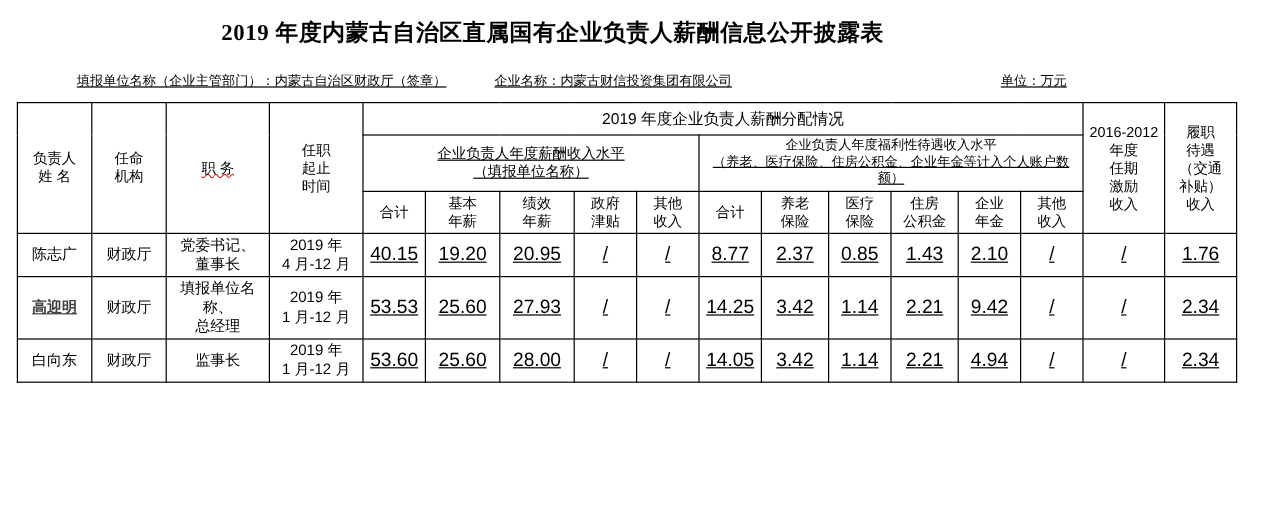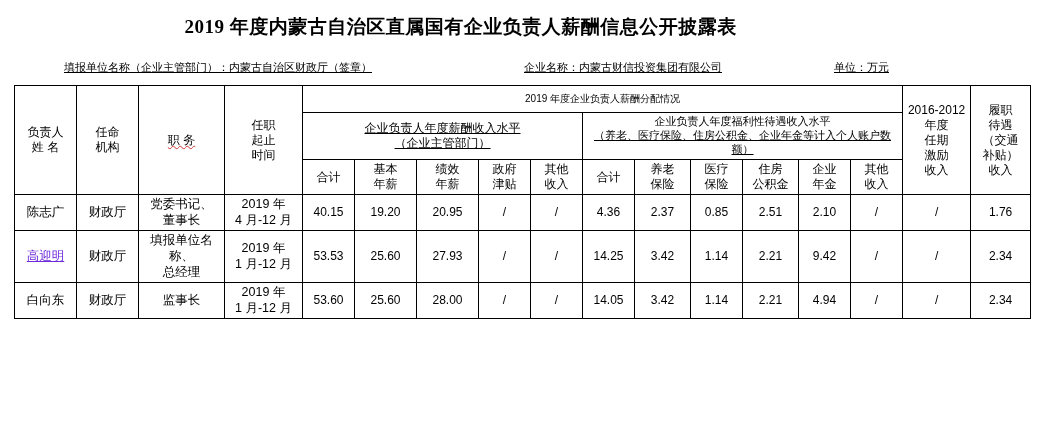--- a/index.html
+++ b/index.html
@@ -35,21 +35,20 @@
     margin: 20px 14px 10px 14px;
     padding: 0 6px;
     text-decoration: underline;
   }
   .meta-left {
     flex: 0 0 auto;
     padding-left: 44px;
   }
   .meta-center {
     flex: 1 1 auto;
-    text-align: center;
     padding-left: 40px;
   }
   .meta-right {
     flex: 0 0 auto;
     padding-right: 12px;
     text-align: center;
   }
   table.main {
     border-collapse: collapse;
     margin: 0 14px;
@@ -59,21 +58,21 @@
   }
   table.main td, table.main th {
     border: 1px solid #000000;
     text-align: center;
     vertical-align: middle;
     padding: 2px 1px;
     font-weight: normal;
     line-height: 1.25;
   }
   .hdr-group {
-    font-size: 10px;
+    font-size: 13px;
     height: 22px;
   }
   .sub-head {
     font-size: 12px;
     position: relative;
   }
   .sub-head .u {
     text-decoration: underline;
     text-align: center;
   }
@@ -83,34 +82,36 @@
   }
   .vert {
     font-size: 12px;
     line-height: 1.3;
   }
   .row-cell {
     height: 34px;
     font-size: 12.5px;
   }
   .name-link {
-    color: #6d28d9;
-    text-decoration: underline;
+    color: #404040;
+    text-decoration: underline;
+    font-weight: bold;
   }
   .zhiwu {
     position: relative;
   }
   .zhiwu .wave {
     text-decoration: underline;
     text-decoration-color: #c33;
     text-decoration-style: wavy;
     text-decoration-thickness: 1px;
   }
   .numcell {
-    font-size: 12px;
+    font-size: 16px;
+    text-decoration: underline;
   }
 </style>
 </head>
 <body>
 
 <div class="page">
 
   <div class="doc-title">2019 年度内蒙古自治区直属国有企业负责人薪酬信息公开披露表</div>
 
   <div class="meta-row">
@@ -169,21 +170,21 @@
           <div>履职</div>
           <div>待遇</div>
           <div>（交通</div>
           <div>补贴）</div>
           <div>收入</div>
         </td>
       </tr>
       <tr>
         <td colspan="5" class="sub-head" style="height:42px">
           <div class="u">企业负责人年度薪酬收入水平</div>
-          <div class="u">（企业主管部门）</div>
+          <div class="u">（填报单位名称）</div>
         </td>
         <td colspan="6" class="sub-head sub-note" style="height:42px">
           <div>企业负责人年度福利性待遇收入水平</div>
           <div class="u">（养老、医疗保险、住房公积金、企业年金等计入个人账户数额）</div>
         </td>
       </tr>
       <tr>
         <td rowspan="2" class="vert">合计</td>
         <td rowspan="2" class="vert">
           <div>基本</div>
@@ -234,24 +235,24 @@
         </td>
         <td>
           <div>2019 年</div>
           <div>4 月-12 月</div>
         </td>
         <td class="numcell">40.15</td>
         <td class="numcell">19.20</td>
         <td class="numcell">20.95</td>
         <td class="numcell">/</td>
         <td class="numcell">/</td>
-        <td class="numcell">4.36</td>
+        <td class="numcell">8.77</td>
         <td class="numcell">2.37</td>
         <td class="numcell">0.85</td>
-        <td class="numcell">2.51</td>
+        <td class="numcell">1.43</td>
         <td class="numcell">2.10</td>
         <td class="numcell">/</td>
         <td class="numcell">/</td>
         <td class="numcell">1.76</td>
       </tr>
 
       <tr class="row-cell">
         <td><span class="name-link">高迎明</span></td>
         <td>财政厅</td>
         <td>

